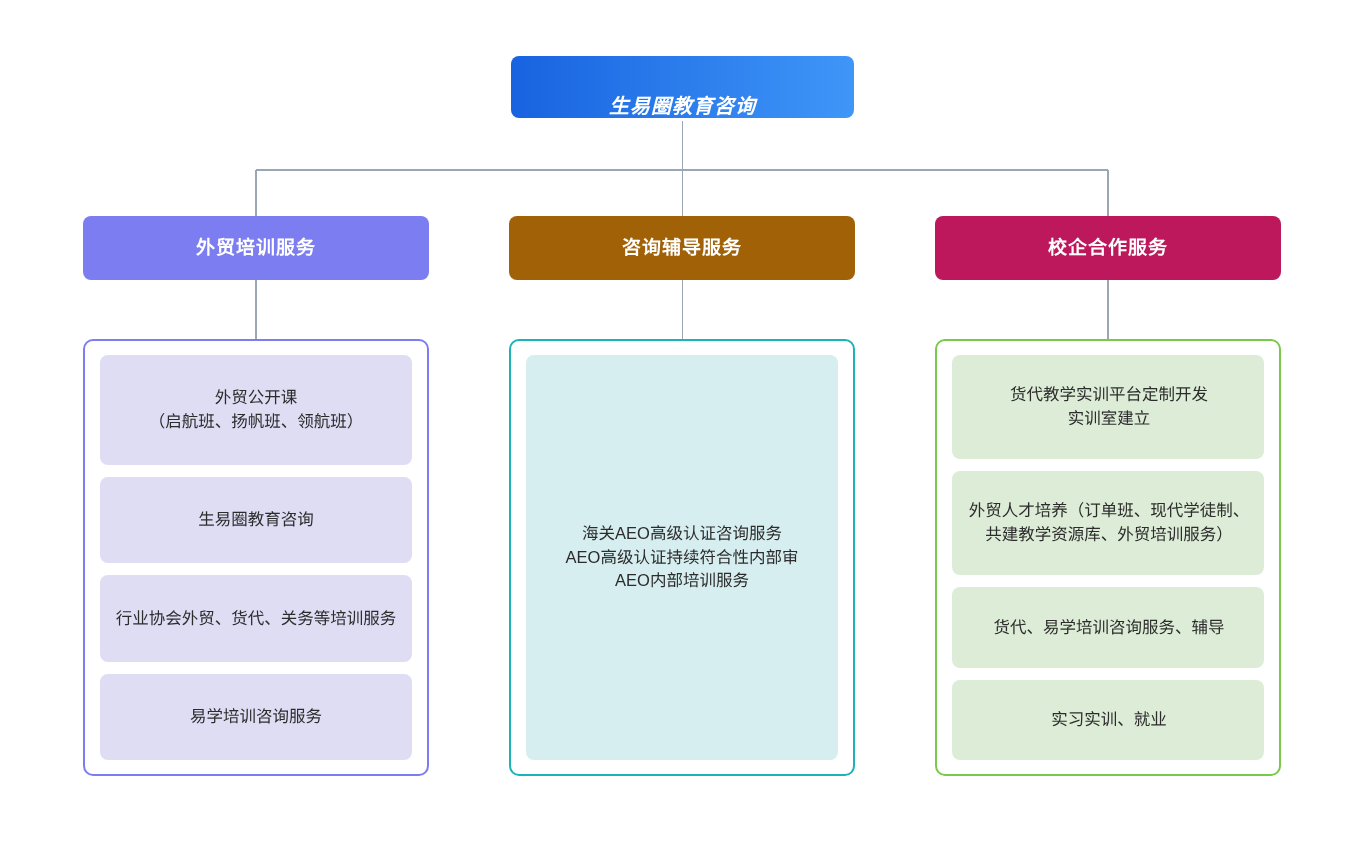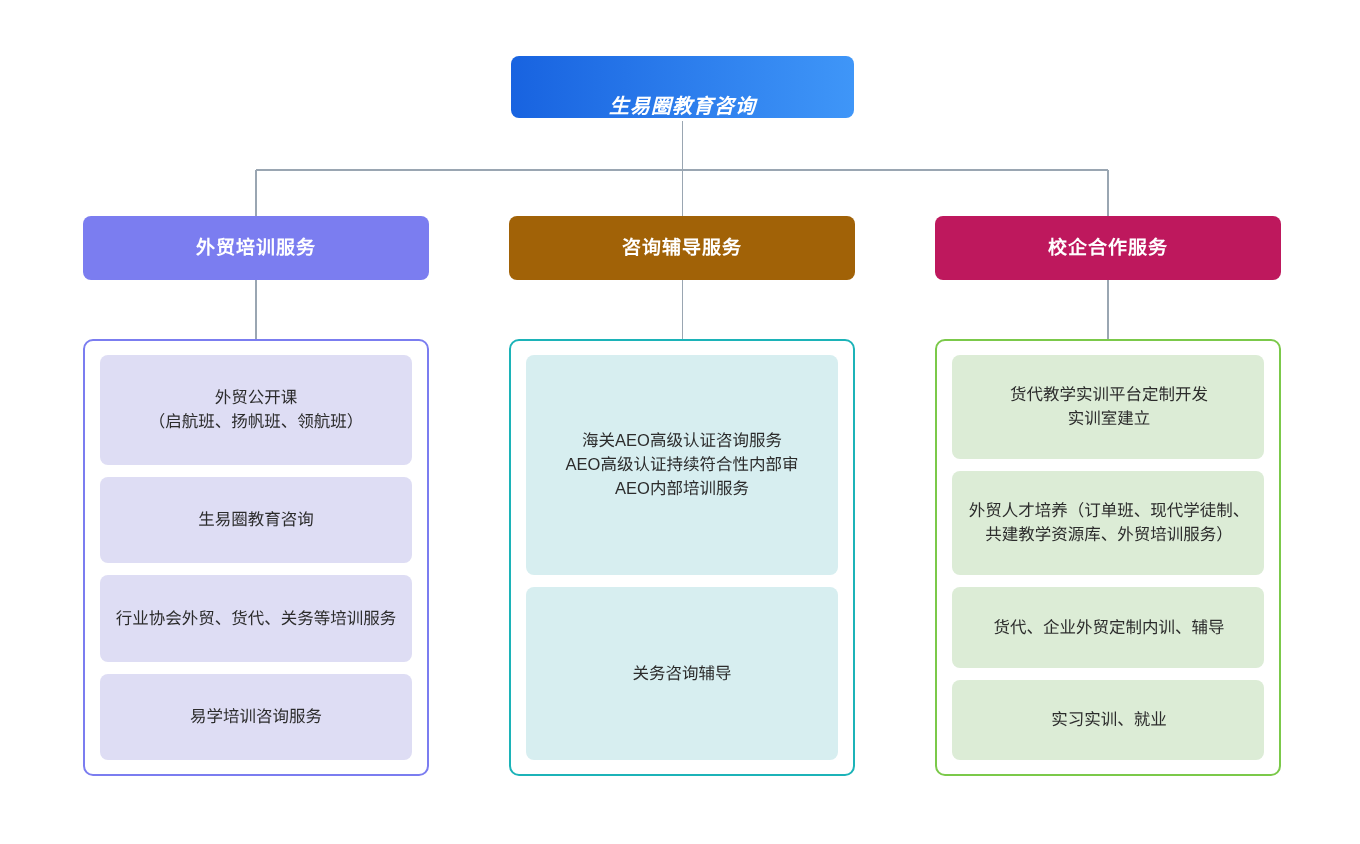--- a/index.html
+++ b/index.html
@@ -194,40 +194,37 @@
     <div class="column col-1">
       <div class="column-header">
         <span class="column-header-label">咨询辅导服务</span>
       </div>
       <div class="column-body">
         <div class="leaf-item">
           <span class="leaf-item-label">海关AEO高级认证咨询服务
 AEO高级认证持续符合性内部审
 AEO内部培训服务</span>
         </div>
-        <div class="leaf-item">
-          <span class="leaf-item-label">关务咨询辅导</span>
-        </div>
       </div>
     </div>
 
     <div class="column col-2">
       <div class="column-header">
         <span class="column-header-label">校企合作服务</span>
       </div>
       <div class="column-body">
         <div class="leaf-item">
           <span class="leaf-item-label">货代教学实训平台定制开发
 实训室建立</span>
         </div>
         <div class="leaf-item">
           <span class="leaf-item-label">外贸人才培养（订单班、现代学徒制、共建教学资源库、外贸培训服务）</span>
         </div>
         <div class="leaf-item">
-          <span class="leaf-item-label">货代、企业外贸定制内训、辅导</span>
+          <span class="leaf-item-label">货代、易学培训咨询服务、辅导</span>
         </div>
         <div class="leaf-item">
           <span class="leaf-item-label">实习实训、就业</span>
         </div>
       </div>
     </div>
 
   </div>
 </div>
 

